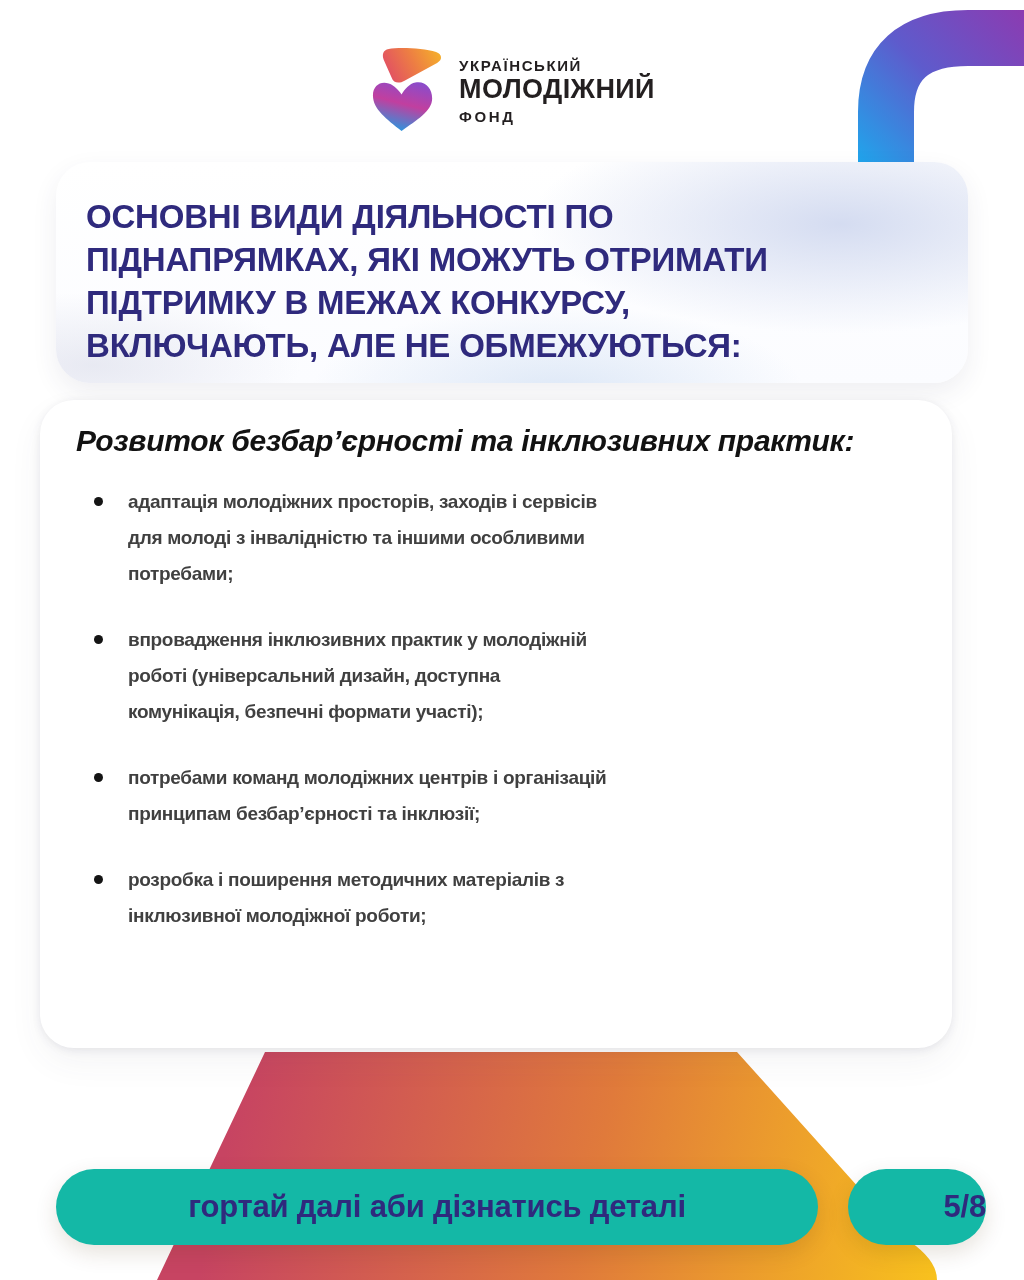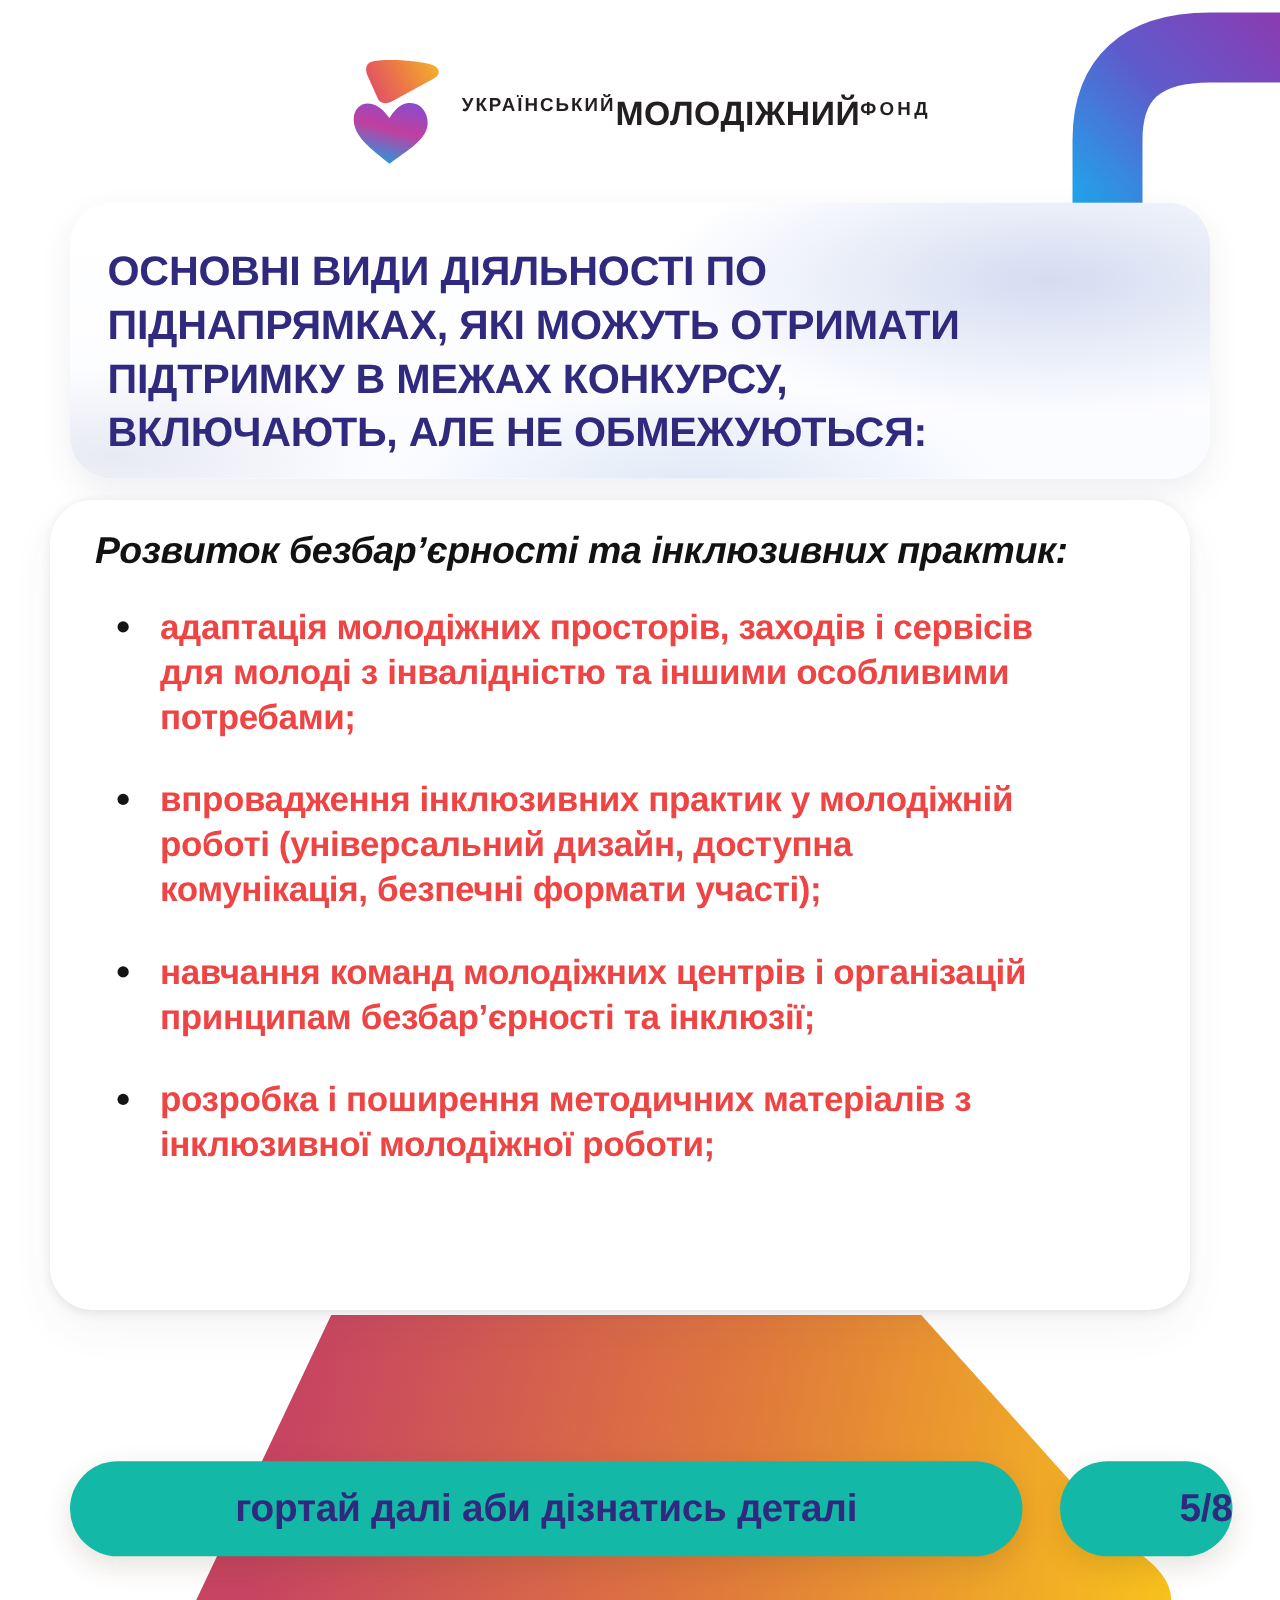--- a/index.html
+++ b/index.html
@@ -5,21 +5,21 @@
   html,body{margin:0;padding:0;background:#ffffff;}
   .canvas{
     position:relative;width:1024px;height:1280px;overflow:hidden;background:#ffffff;
     font-family:"Liberation Sans","DejaVu Sans",sans-serif;color:#141414;
   }
   svg.decor{position:absolute;left:0;top:0;width:1024px;height:1280px;z-index:0;pointer-events:none;}
 
   
   .logo{position:absolute;top:44px;left:0;width:100%;display:flex;justify-content:center;align-items:center;gap:16px;z-index:2;}
   .logo-icon{width:74px;height:94px;flex:0 0 auto;}
-  .logo-text{display:flex;flex-direction:row;justify-content:center;color:#231f20;}
+  .logo-text{display:flex;flex-direction:column;justify-content:center;color:#231f20;}
   .lt1{font-size:15px;font-weight:bold;letter-spacing:1.6px;}
   .lt2{font-size:27px;font-weight:bold;letter-spacing:.4px;margin-top:0;}
   .lt3{font-size:15px;font-weight:bold;letter-spacing:2.6px;margin-top:3px;}
 
   
   .header-card{
     position:absolute;left:56px;top:162px;width:912px;height:221px;border-radius:34px;z-index:1;
     box-sizing:border-box;padding:33px 44px 0 30px;
     background:
       radial-gradient(55% 80% at 86% 28%, rgba(210,218,240,.95), rgba(210,218,240,0) 62%),
@@ -36,21 +36,21 @@
   
   .main-card{
     position:absolute;left:40px;top:400px;width:912px;height:648px;border-radius:34px;z-index:1;
     box-sizing:border-box;padding:22px 30px 12px 36px;background:#ffffff;
     box-shadow:0 2px 8px rgba(60,60,90,.10), 0 14px 34px rgba(60,60,90,.06);
   }
   .subtitle{margin:0;font-size:30px;line-height:38px;font-weight:bold;font-style:italic;color:#121212;letter-spacing:-.3px;}
   .main-card ul{list-style:none;margin:24px 0 0;padding:0;}
   .main-card li{
     position:relative;padding-left:52px;margin-bottom:30px;
-    font-size:28px;line-height:36px;font-weight:bold;color:#ef4444;letter-spacing:-.3px;margin-top:20px;
+    font-size:19px;line-height:36px;font-weight:bold;color:#404040;letter-spacing:-.3px;margin-top:20px;
   }
   .main-card li:last-child{margin-bottom:0;}
   .main-card li .dot{
     position:absolute;left:18px;top:13px;width:9px;height:9px;border-radius:50%;background:#141414;
   }
   .main-card li .btext{white-space:pre-line;}
 
   
   .pill{
     position:absolute;top:1169px;height:76px;border-radius:38px;background:#14b8a6;z-index:2;
@@ -124,21 +124,21 @@
 потребами;</span>
       </li>
       <li>
         <span class="dot"></span>
         <span class="btext">впровадження інклюзивних практик у молодіжній
 роботі (універсальний дизайн, доступна
 комунікація, безпечні формати участі);</span>
       </li>
       <li>
         <span class="dot"></span>
-        <span class="btext">навчання команд молодіжних центрів і організацій
+        <span class="btext">потребами команд молодіжних центрів і організацій
 принципам безбар’єрності та інклюзії;</span>
       </li>
       <li>
         <span class="dot"></span>
         <span class="btext">розробка і поширення методичних матеріалів з
 інклюзивної молодіжної роботи;</span>
       </li>
     </ul>
   </section>
 

